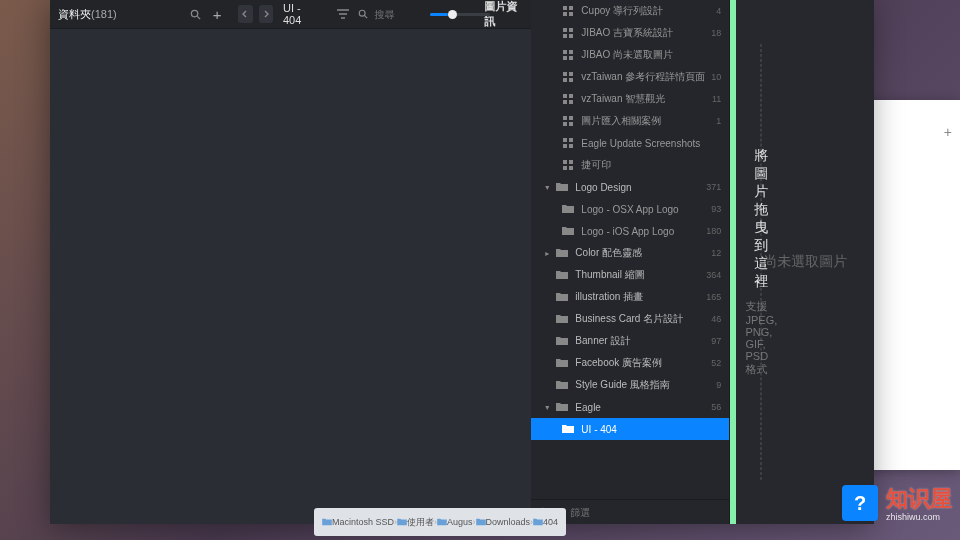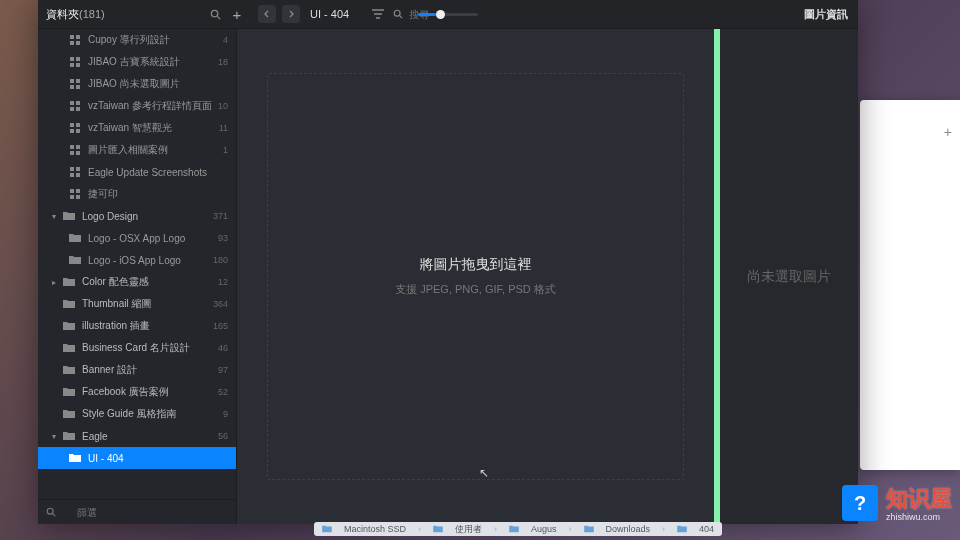--- a/index.html
+++ b/index.html
@@ -1,16 +1,16 @@
 <!DOCTYPE html>
 <html><head>
 <meta charset="utf-8">
 <style>
 html,body{margin:0;padding:0;width:960px;height:540px;overflow:hidden;font-family:-apple-system,"Helvetica Neue",Arial,sans-serif;background:linear-gradient(135deg,#7a5a4a 0%,#4a3a50 50%,#6a5a7a 100%)}
-.app{position:absolute;top:0;left:38px;width:820px;height:524px;background:#2a2d33;color:#ccc;font-size:10.5px;box-shadow:0 4px 30px rgba(0,0,0,.4);display:flex;flex-direction:column}
+.app{position:absolute;top:0;left:50px;width:820px;height:524px;background:#2a2d33;color:#ccc;font-size:10.5px;box-shadow:0 4px 30px rgba(0,0,0,.4);display:flex;}
 .topbar{height:28px;background:#222428;display:flex;align-items:center;border-bottom:1px solid #1a1c1f}
 .tb-title{width:198px;display:flex;align-items:center;padding:0 8px;color:#eee;font-size:11px;font-weight:500}
 .tb-grow{flex:1}
 .tb-icon{width:14px;height:14px;display:inline-flex;align-items:center;justify-content:center;color:#888;margin-left:8px;cursor:pointer}
 .tb-nav{display:flex;align-items:center;padding:0 6px;gap:6px}
 .navbtn{width:18px;height:18px;background:#31343a;border-radius:3px;display:flex;align-items:center;justify-content:center;color:#888}
 .tb-breadcrumb{color:#ddd;margin-left:4px;font-size:11px}
 .tb-center{position:absolute;left:50%;transform:translateX(-50%);display:flex;align-items:center}
 .slider{width:60px;height:3px;background:#3a3d44;border-radius:2px;position:relative}
 .slider-fill{position:absolute;left:0;top:0;height:3px;width:30%;background:#0a84ff;border-radius:2px}
@@ -34,21 +34,21 @@
 .sb-search input{background:transparent;border:none;outline:none;color:#ccc;font-size:10px;flex:1}
 .main{flex:1;display:flex}
 .canvas{flex:1;position:relative;background:#2a2d33}
 .dropzone{position:absolute;left:30px;right:30px;top:44px;bottom:44px;border:1px dashed #3c3f46;border-radius:2px;display:flex;flex-direction:column;align-items:center;justify-content:center}
 .dz-title{color:#e0e0e0;font-size:14px;font-weight:500}
 .dz-sub{color:#777;font-size:11px;margin-top:8px}
 .cursor{position:absolute;left:242px;top:437px;color:#ccc;font-size:12px;pointer-events:none}
 .info{width:138px;background:#26282d;border-left:6px solid #86efac;display:flex;align-items:center;justify-content:center;color:#666;font-size:14px}
 .dockwin{position:absolute;right:0;top:100px;width:100px;height:370px;background:#fff;border-radius:4px 0 0 4px;box-shadow:0 2px 12px rgba(0,0,0,.3)}
 .dockwin .plus{position:absolute;right:8px;top:24px;color:#888;font-size:14px}
-.pathbar{position:absolute;left:314px;bottom:4px;height:14px;background:#dfe3e8;border-radius:3px;padding:0 8px;display:flex;align-items:center;gap:12px;font-size:9px;color:#555}
+.pathbar{position:absolute;left:314px;bottom:4px;height:28px;background:#dfe3e8;border-radius:3px;padding:0 8px;display:flex;align-items:center;gap:0;font-size:9px;color:#555}
 .pathbar .sep{color:#aaa}
 .watermark{position:absolute;right:8px;bottom:18px;display:flex;align-items:center;gap:8px}
 .wm-badge{width:36px;height:36px;background:#0a84ff;border-radius:4px;display:flex;align-items:center;justify-content:center;color:#fff;font-size:20px;font-weight:700}
 .wm-text{color:#e94e3a;font-size:22px;font-weight:700;text-shadow:0 0 2px rgba(255,255,255,.5)}
 .wm-sub{color:rgba(255,255,255,.85);font-size:9px;margin-top:-2px}
 svg{display:block}
 </style>
 </head>
 <body>
 

